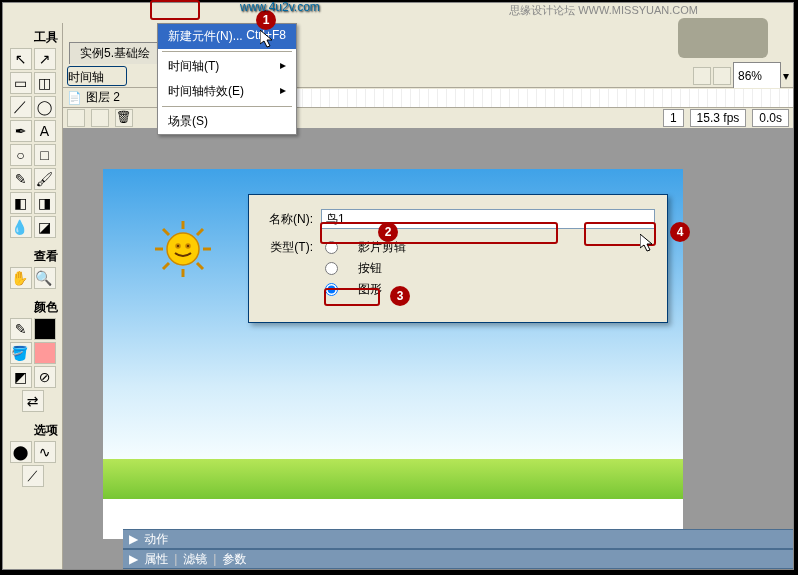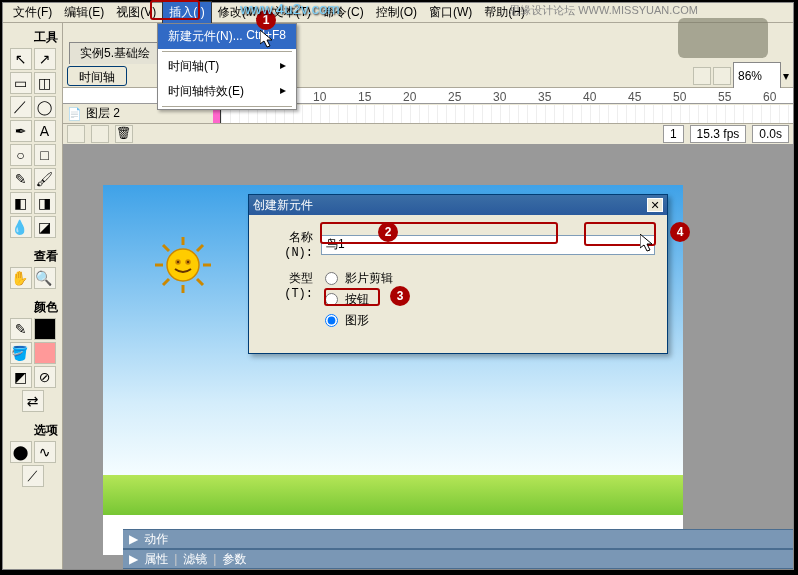--- a/index.html
+++ b/index.html
@@ -55,78 +55,69 @@
 .grass{width:100%;height:40px;background:linear-gradient(#b5e657,#77c634);}
 .sun{position:absolute;left:50px;top:50px;width:60px;height:60px;}
 .sun svg{width:100%;height:100%;}
 
 
 .dialog{position:absolute;left:248px;top:194px;width:420px;background:#ece9d8;border:1px solid #003c74;box-shadow:3px 3px 5px rgba(0,0,0,.3);z-index:60;}
 .dlg-title{height:20px;background:linear-gradient(#3b6ea5,#2a5a9c);color:#fff;display:flex;align-items:center;justify-content:space-between;padding:0 4px;}
 .dlg-close{width:16px;height:14px;background:#ece9d8;border:1px solid #fff;color:#000;text-align:center;line-height:12px;font-size:11px;}
 .dlg-body{padding:14px 12px;}
 .dlg-row{display:flex;align-items:center;margin-bottom:10px;}
-.dlg-label{width:60px;text-align:right;padding-right:8px;font-family:Liberation Mono, monospace;}
+.dlg-label{width:60px;text-align:right;padding-right:8px;}
 .dlg-input{flex:1;height:20px;border:1px solid #7f9db9;padding:0 4px;}
 .radio-col{display:flex;flex-direction:column;gap:4px;margin-left:4px;}
-.radio-row{display:flex;align-items:center;gap:7px;}
+.radio-row{display:flex;align-items:center;gap:20px;}
 .dlg-btns{position:absolute;right:12px;top:30px;display:flex;flex-direction:column;gap:8px;}
-.win-btn{width:64px;height:22px;background:#ece9d8;border:1px solid #003c74;border-radius:3px;text-align:center;line-height:20px;}
+.win-btn{width:64px;height:22px;background:#ece9d8;border:1px solid #003c74;border-radius:3px;line-height:20px;}
 .win-btn.adv{margin-top:24px;}
 
 
 .callout{position:absolute;border:2px solid #a00;border-radius:3px;z-index:70;pointer-events:none;}
 .num{position:absolute;width:20px;height:20px;background:#a00;color:#fff;border-radius:50%;text-align:center;line-height:20px;font-weight:bold;z-index:71;pointer-events:none;}
 
 
 .bottom{position:absolute;left:60px;right:0;bottom:0;height:40px;background:#829fbd;}
 .panel-head{height:20px;background:#7a97b5;border-top:1px solid #4a6d90;border-bottom:1px solid #4a6d90;display:flex;align-items:center;padding:0 6px;color:#fff;font-size:11px;}
 .panel-head .tri{margin-right:6px;}
 
 
-.watermark{position:absolute;top:0;left:240px;color:#7dd3fc;font-size:15px;font-family:Arial;z-index:80;text-shadow:1px 1px 2px #000;pointer-events:none;}
+.watermark{position:absolute;top:0;left:240px;color:#0369a1;font-size:12px;font-family:Arial;z-index:80;text-shadow:1px 1px 2px #000;pointer-events:none;}
 .wm2{position:absolute;top:3px;right:100px;color:#888;font-size:11px;z-index:80;pointer-events:none;}
 .wm3{position:absolute;top:18px;right:30px;width:90px;height:40px;background:rgba(120,120,100,.6);border-radius:6px;z-index:80;pointer-events:none;}
 
 
 .cursor{position:absolute;z-index:90;pointer-events:none;}
 </style>
 </head>
 <body>
 
 <div class="app">
 
-  <div class="menubar">
-    <span class="menuitem">文件(F)</span>
-    <span class="menuitem">编辑(E)</span>
-    <span class="menuitem">视图(V)</span>
-    <span class="menuitem open">插入(I)</span>
-    <span class="menuitem">修改(M)</span>
-    <span class="menuitem">文本(T)</span>
-    <span class="menuitem">命令(C)</span>
-    <span class="menuitem">控制(O)</span>
-    <span class="menuitem">窗口(W)</span>
-    <span class="menuitem">帮助(H)</span>
-  </div>
 
   <div class="dropdown">
     <div class="dd-row hl">
       <span>新建元件(N)...</span>
       <span>Ctrl+F8</span>
     </div>
     <div class="dd-sep"></div>
     <div class="dd-row">
         <span>时间轴(T)</span>
         <span>▸</span>
       </div>
     <div class="dd-row">
         <span>时间轴特效(E)</span>
         <span>▸</span>
       </div>
     <div class="dd-sep"></div>
+    <div class="dd-row">
+        <span>场景(S)</span>
+      </div>
   </div>
 
   <div class="toolbox">
     <div class="tb-title">工具</div>
     <div class="tb-grid">
       <div class="tool">↖</div>
       <div class="tool">↗</div>
       <div class="tool">▭</div>
       <div class="tool">◫</div>
       <div class="tool">／</div>
@@ -177,35 +168,20 @@
     <div class="topbar">
       <div class="win-btn" style="width:60px;height:20px">时间轴</div>
       <div class="zoom">
         <div class="btn-ico"></div>
         <div class="btn-ico"></div>
         <input value="86%" style="">
         <span>▾</span>
       </div>
     </div>
 
-    <div class="ruler">
-      <span style="left:170px">1</span>
-      <span style="left:205px">5</span>
-      <span style="left:250px">10</span>
-      <span style="left:295px">15</span>
-      <span style="left:340px">20</span>
-      <span style="left:385px">25</span>
-      <span style="left:430px">30</span>
-      <span style="left:475px">35</span>
-      <span style="left:520px">40</span>
-      <span style="left:565px">45</span>
-      <span style="left:610px">50</span>
-      <span style="left:655px">55</span>
-      <span style="left:700px">60</span>
-    </div>
 
     <div class="timeline">
       <div class="tl-row1">
         <div class="layer-label">
           <span>📄</span>
           <span>图层 2</span>
         </div>
         <div class="tl-frames">
           <div class="keyframe"></div>
         </div>
@@ -260,24 +236,20 @@
         <span>滤镜</span>
         <span style="margin:0 6px;color:#ccc">|</span>
         <span>参数</span>
       </div>
     </div>
   </div>
 
 </div>
 
 <div class="dialog">
-  <div class="dlg-title">
-    <span>创建新元件</span>
-    <div class="dlg-close">✕</div>
-  </div>
   <div class="dlg-body">
     <div class="dlg-row">
       <div class="dlg-label">名称(N):</div>
       <input class="dlg-input" style="width: 220px;" value="鸟1">
     </div>
     <div class="dlg-row" style="align-items:flex-start">
       <div class="dlg-label">类型(T):</div>
       <div class="radio-col">
         <label class="radio-row">
             <input type="radio" name="t" style="">

